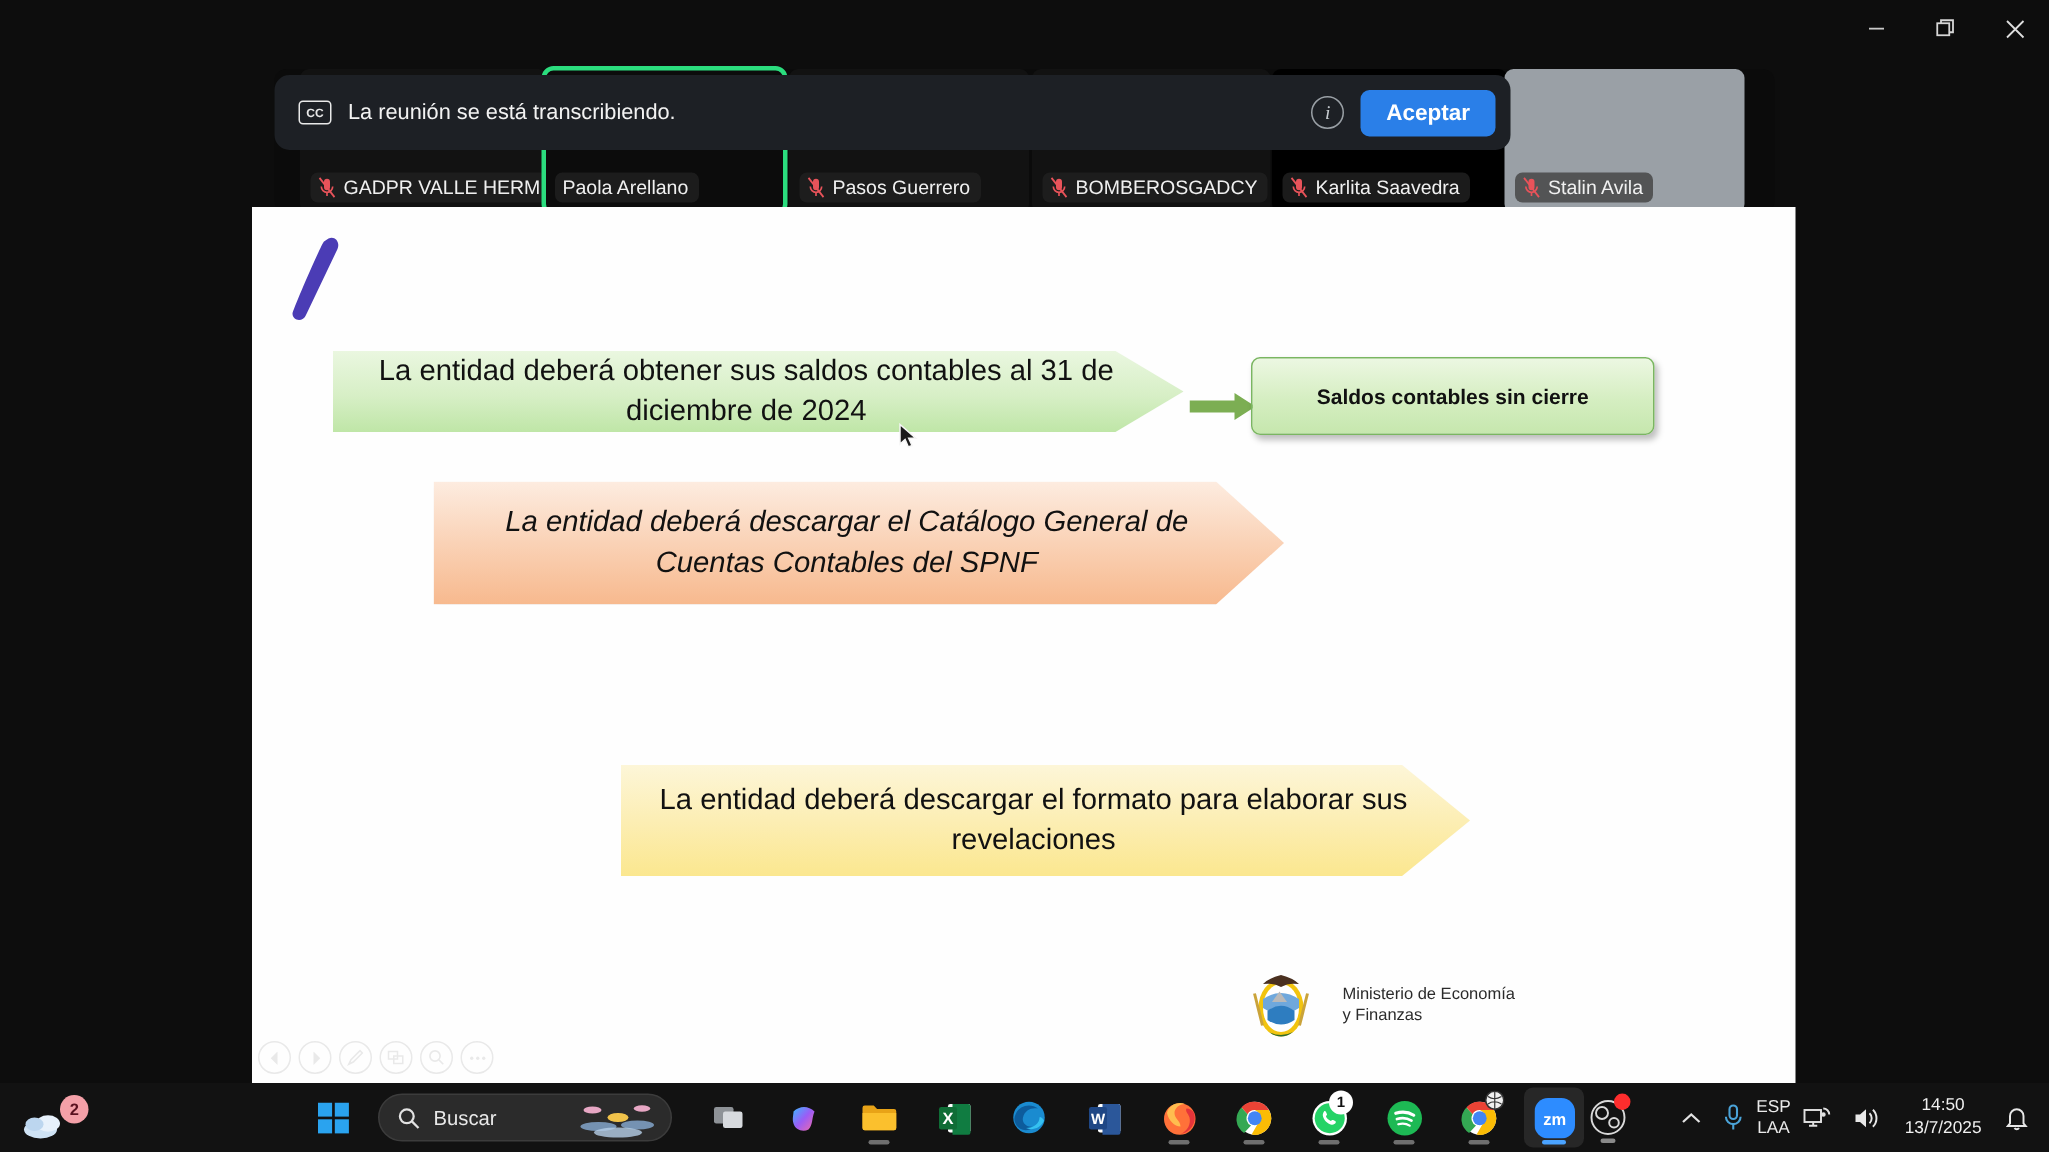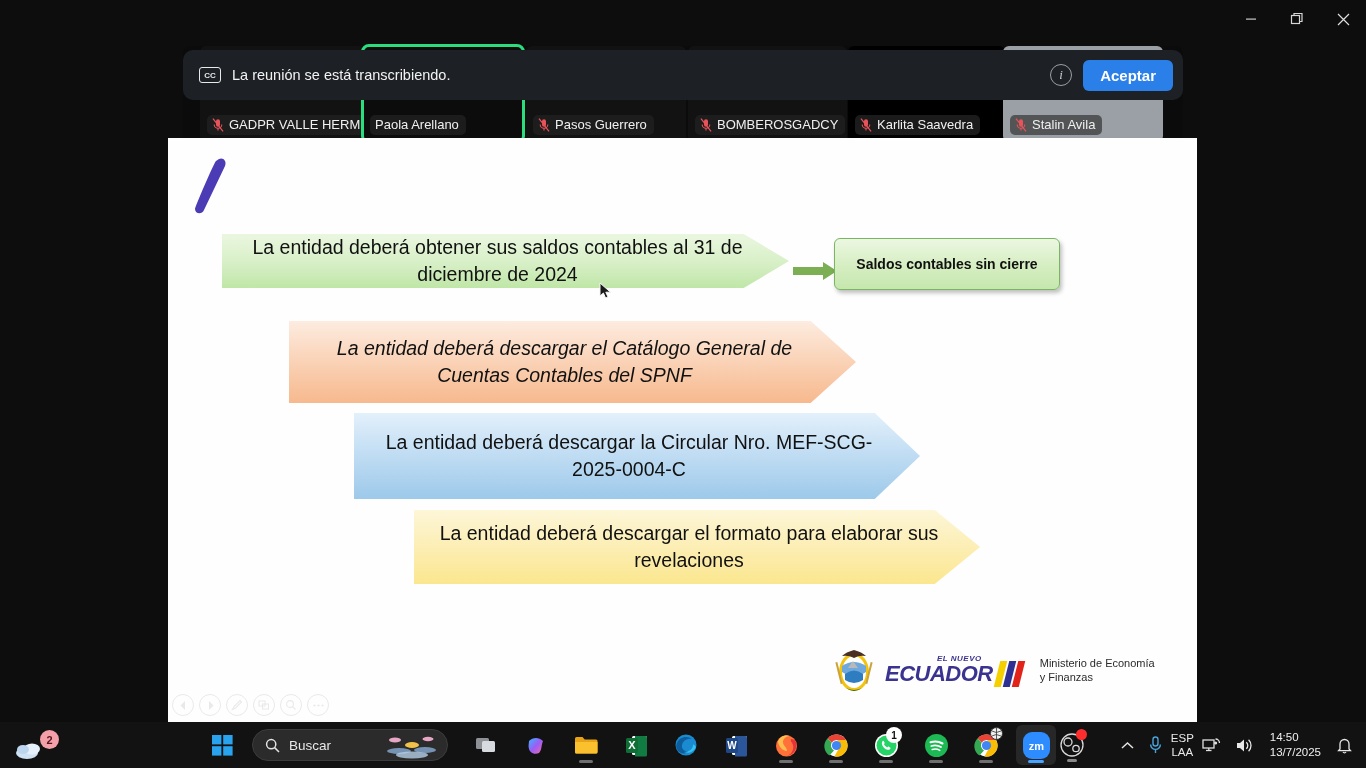--- a/index.html
+++ b/index.html
@@ -26,21 +26,21 @@
   .tile.grey { background: #9aa0a6; }
   .tile.black { background: #000; }
   .namebadge { position: absolute; bottom: 7px; left: 7px; display: flex; align-items: center; gap: 5px;
                background: rgba(32,32,32,0.85); border-radius: 5px; padding: 2px 7px 3px 5px;
                color: #f0f0f0; font-size: 13px; white-space: nowrap; max-width: 96%;
                overflow: hidden; text-overflow: ellipsis; }
   .namebadge.on-grey { background: rgba(70,70,70,0.85); }
   .mutemic { width: 12px; height: 14px; flex: 0 0 auto; }
 
   
-  .banner { position: absolute; left: 183px; top: 50px; width: 1000px; height: 50px;
+  .banner { position: absolute; left: 183px; top: 50px; width: 824px; height: 50px;
             background: #1d2025; border-radius: 10px; display: flex; align-items: center;
             padding: 0 10px 0 16px; }
   .banner-cc { width: 22px; height: 16px; border: 1.6px solid #e9e9e9; border-radius: 3px;
                display: flex; align-items: center; justify-content: center;
                font-size: 8px; font-weight: bold; color: #e9e9e9; letter-spacing: 0px; flex: 0 0 auto; }
   .banner-text { color: #f2f2f2; font-size: 14.5px; margin-left: 11px; flex: 1 1 auto; }
   .info-icon { width: 22px; height: 22px; border-radius: 50%; border: 1.5px solid #9aa0a6;
                color: #c7ccd1; font-size: 13px; font-style: italic; font-family: "Liberation Serif", serif;
                display: flex; align-items: center; justify-content: center; margin-right: 11px; flex:0 0 auto; }
   .accept-btn { background: #2a7fe8; color: #fff; font-size: 15px; font-weight: bold;
@@ -110,21 +110,21 @@
   .badge1 { position: absolute; right: 4px; top: 2px; width: 16px; height: 16px; border-radius: 50%;
             background: #fff; color: #111; font-size: 10px; font-weight: bold;
             display: flex; align-items: center; justify-content: center; }
 
   .tray { position: absolute; right: 0; top: 722px; height: 46px; display: flex; align-items: center;
           gap: 2px; padding-right: 8px; }
   .tray-item { height: 40px; display: flex; align-items: center; justify-content: center;
                padding: 0 6px; color: #e6e6e6; }
   .lang { display: flex; flex-direction: column; align-items: center; font-size: 11.5px;
           line-height: 14px; color: #eaeaea; }
-  .clock { display: flex; flex-direction: column; align-items: flex-start; font-size: 11.5px;
+  .clock { display: flex; flex-direction: column; align-items: center; font-size: 11.5px;
            line-height: 15px; color: #f0f0f0; padding: 0 8px; }
   .obs-dot { position: absolute; right: 4px; top: 4px; width: 11px; height: 11px; border-radius: 50%;
              background: #ff2d2d; }
   .cursor-arrow { position: absolute; left: 599px; top: 282px; width: 14px; height: 18px; }
 </style>
 </head>
 <body>
 
 <div id="root">
 
@@ -234,35 +234,30 @@
                 clip-path:polygon(0 0, 92% 0, 100% 50%, 92% 100%, 0 100%);">
       <span>La entidad deberá obtener sus saldos contables al 31 de diciembre de 2024</span>
     </div>
 
     <div class="arrow-green" style="left:625px; top:124px; width:44px; height:18px;">
       <svg width="44" height="18" viewBox="0 0 44 18">
         <path d="M0 5 H30 V0 L44 9 L30 18 V13 H0 Z" fill="#7cae53"></path>
       </svg>
     </div>
 
-    <div class="box-plain" style="left:666px; top:100px; width:226px; height:52px;text-align:center;">
+    <div class="box-plain" style="left:666px; top:100px; width:269px; height:52px;text-align:center;">
       <span>Saldos contables sin cierre</span>
     </div>
 
     <div class="chev" style="left:121px; top:183px; width:567px; height:82px;
                 background:linear-gradient(180deg,#fdece0 0%,#fad2b6 50%,#f7b98e 100%);
                 clip-path:polygon(0 0, 92% 0, 100% 50%, 92% 100%, 0 100%);font-style:italic;">
       <span>La entidad deberá descargar el Catálogo General de Cuentas Contables del SPNF</span>
     </div>
 
-    <div class="chev" style="left:186px; top:275px; width:566px; height:86px;
-                background:linear-gradient(180deg,#e3f0fb 0%,#bfdcf3 50%,#9dc9ea 100%);
-                clip-path:polygon(0 0, 92% 0, 100% 50%, 92% 100%, 0 100%);">
-      <span>La entidad deberá descargar la Circular Nro. MEF-SCG-2025-0004-C</span>
-    </div>
 
     <div class="chev" style="left:246px; top:372px; width:566px; height:74px;
                 background:linear-gradient(180deg,#fdf6d8 0%,#fceeb4 50%,#fbe78f 100%);
                 clip-path:polygon(0 0, 92% 0, 100% 50%, 92% 100%, 0 100%);">
       <span>La entidad deberá descargar el formato para elaborar sus revelaciones</span>
     </div>
 
     <div class="ec-logo" style="left:663px; top:508px;">
       <div class="ec-shield">
         <svg width="46" height="48" viewBox="0 0 46 48">
@@ -270,31 +265,20 @@
           <ellipse cx="23" cy="26" rx="12" ry="16" fill="#fff"></ellipse>
           <path d="M11 20 q12 -8 24 0 v6 q-12 8 -24 0 Z" fill="#6fa8dc"></path>
           <path d="M14 28 q9 -7 18 0 v6 q-9 6 -18 0 Z" fill="#2e7dc0"></path>
           <path d="M17 22 l5 -7 l5 7 z" fill="#b9b9b9"></path>
           <path d="M23 4 q-8 2 -12 6 q7 -1 12 2 q5 -3 12 -2 q-4 -4 -12 -6 z" fill="#4a3020"></path>
           <rect x="7" y="16" width="2" height="22" fill="#caa33a" transform="rotate(-14 8 27)"></rect>
           <rect x="37" y="16" width="2" height="22" fill="#caa33a" transform="rotate(14 38 27)"></rect>
           <path d="M15 42 q8 6 16 0 q-8 4 -16 0 z" fill="#2f6b2f"></path>
         </svg>
       </div>
-      <div class="ec-word">
-        <div class="ec-elnuevo">EL NUEVO</div>
-        <div class="ec-row">
-          <div class="ec-ecuador">ECUADOR</div>
-          <div class="ec-flag">
-            <i style="background:#f5d000"></i>
-              <i style="background:#2f3192"></i>
-              <i style="background:#e2231a"></i>
-          </div>
-        </div>
-      </div>
       <div class="ec-min">
         <div>Ministerio de Economía</div>
         <div>y Finanzas</div>
       </div>
     </div>
   </div>
 
   <div class="cursor-arrow">
     <svg width="14" height="18" viewBox="0 0 14 18">
       <path d="M1 1 L1 14 L4.4 11 L6.6 16 L9 15 L6.8 10.2 L11.5 10.2 Z" fill="#1a1a1a" stroke="#f5f5f5" stroke-width="1"></path>

